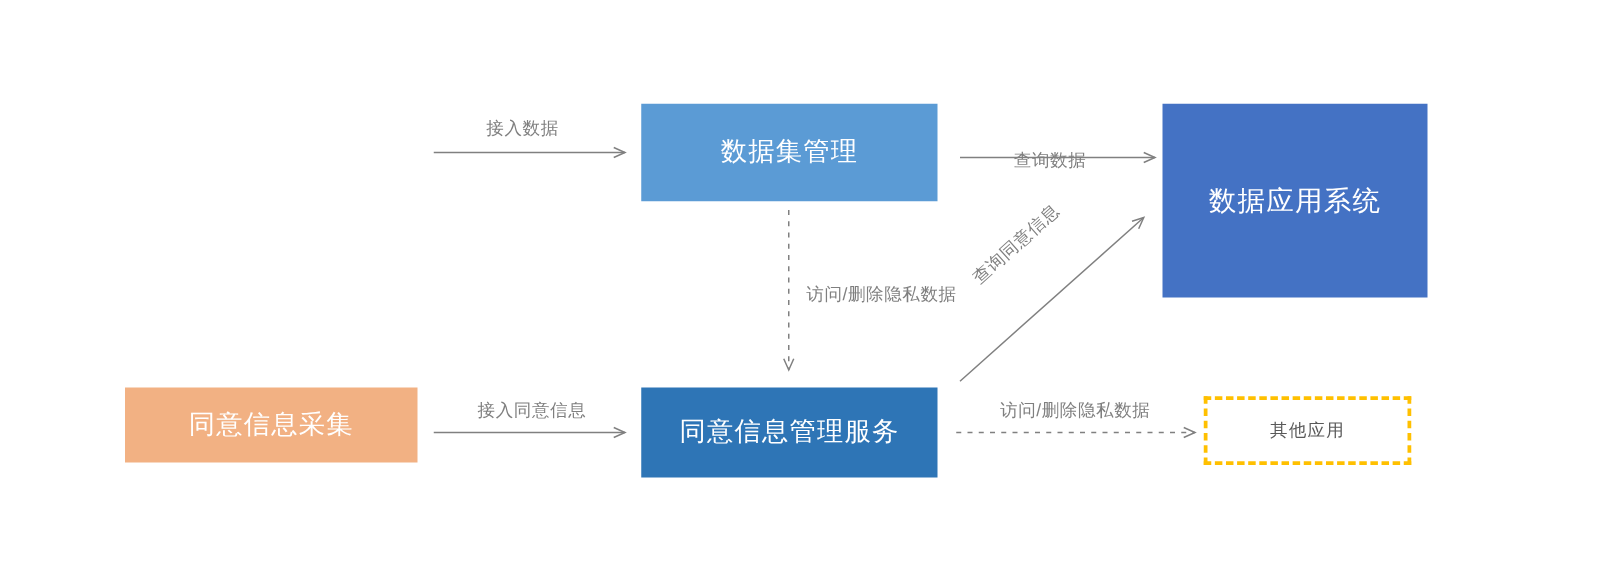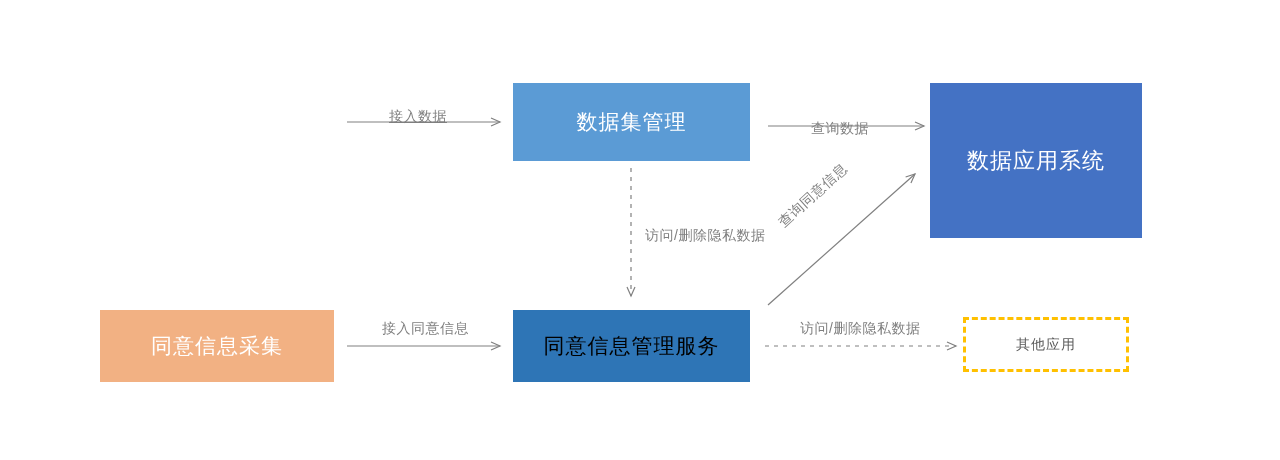--- a/index.html
+++ b/index.html
@@ -44,48 +44,48 @@
     color: #ffffff;
     font-size: 21px;
   }
   #node-data-app-system {
     left: 930px; top: 83px; width: 212px; height: 155px;
     background: #4472C4;
     color: #ffffff;
     font-size: 22px;
   }
   #node-consent-collection {
-    left: 100px; top: 310px; width: 234px; height: 72px;
+    left: 100px; top: 310px; width: 234px; height: 60px;
     background: #F2B183;
     color: #ffffff;
     font-size: 21px;
   }
   #node-consent-service {
     left: 513px; top: 310px; width: 237px; height: 72px;
     background: #2E75B6;
-    color: #000000;
+    color: #ffffff;
     font-size: 21px;
   }
   #node-other-app {
     left: 963px; top: 317px; width: 166px; height: 55px;
     background: #ffffff;
     border: 3px dashed #FFC000;
     color: #595959;
     font-size: 14px;
   }
 
   
   .edge-label {
     position: absolute;
     color: #7F7F7F;
     font-size: 14px;
     white-space: nowrap;
     letter-spacing: 0.5px;
   }
-  #edge-label-ingest-data   { left: 389px; top: 108px; text-decoration: underline; }
+  #edge-label-ingest-data   { left: 389px; top: 94px; }
   #edge-label-query-data    { left: 811px; top: 104px; margin-top: 16px; }
   #edge-label-ingest-consent{ left: 382px; top: 320px; }
   #edge-label-access-delete-right { left: 800px; top: 320px; }
   #edge-label-access-delete-down  { left: 645px; top: 227px; }
   #edge-label-query-consent {
     left: 775px; top: 218px;
     transform: rotate(-42deg);
     transform-origin: left top;
   }
 

